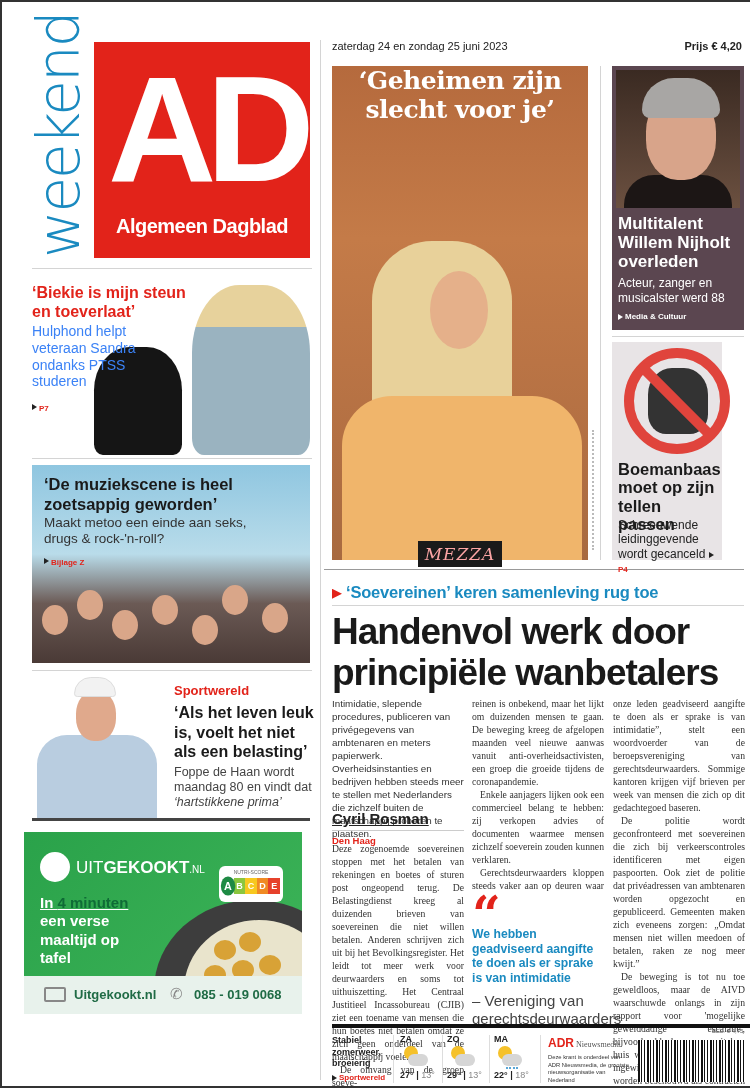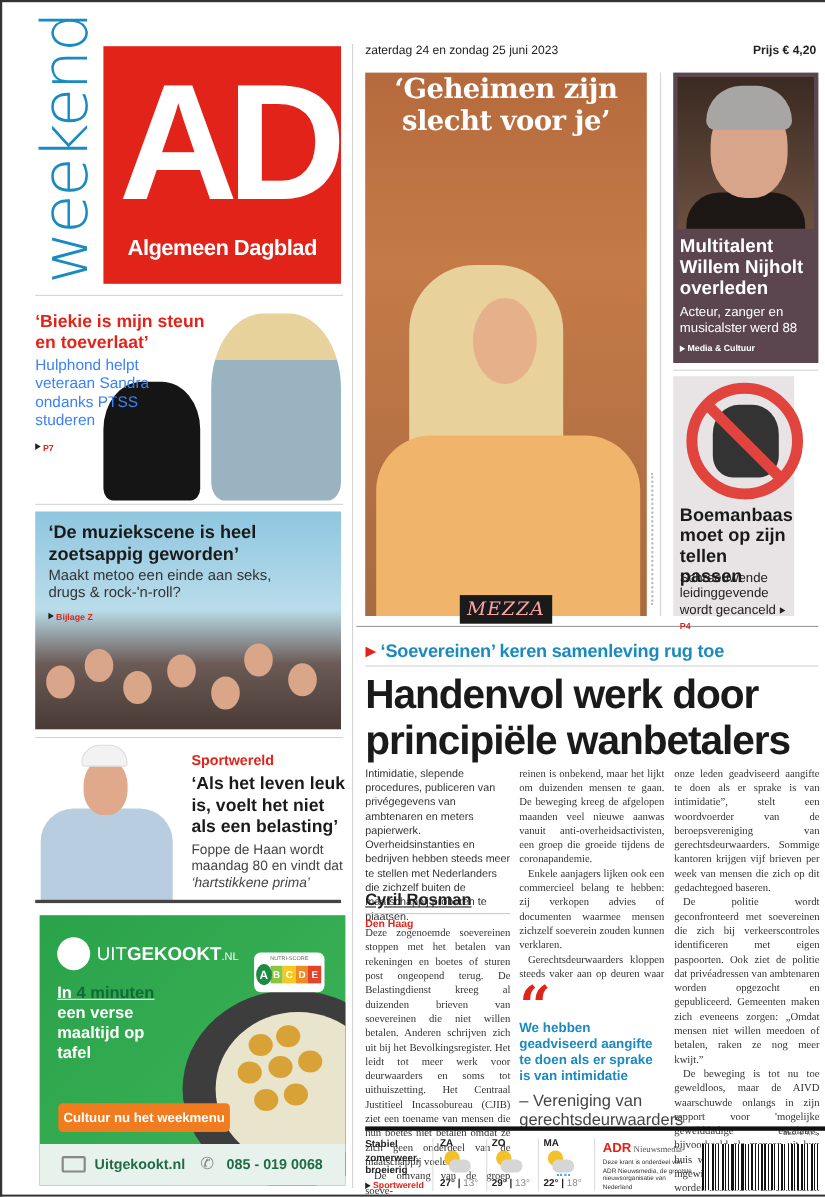--- a/index.html
+++ b/index.html
@@ -68,21 +68,21 @@
   .foppe-cap { position: absolute; left: 42px; top: 2px; width: 42px; height: 20px; border-radius: 20px 20px 4px 4px; background: #f2f2f2; border: 1px solid #ddd; }
   .foppe-face { position: absolute; left: 44px; top: 16px; width: 40px; height: 50px; border-radius: 45%; background: #e0a98c; }
   .foppe-body { position: absolute; left: 5px; top: 60px; width: 120px; height: 85px; border-radius: 30px 30px 0 0; background: #b9cde0; }
   .foppe-section { position: absolute; left: 142px; top: 8px; color: #e2231a; font-weight: bold; font-size: 13px; }
   .foppe-title { position: absolute; left: 142px; top: 28px; width: 140px; font-weight: bold; font-size: 16px; line-height: 1.22; color: #1a1a1a; }
   .foppe-sub { position: absolute; left: 142px; top: 90px; width: 140px; font-size: 12.5px; line-height: 1.2; color: #444; }
   .foppe-sub em { font-style: italic; }
   .foppe-bottom { position: absolute; left: 32px; top: 818px; width: 278px; height: 3px; background: #444; }
 
   
-  .ad { left: 36px; top: 832px; width: 278px; height: 246px; background: linear-gradient(135deg,#2aa24a,#3eb559); overflow: hidden; }
+  .ad { left: 24px; top: 832px; width: 278px; height: 182px; background: linear-gradient(135deg,#2aa24a,#3eb559); overflow: hidden; }
   .ad-logo { position: absolute; left: 16px; top: 20px; width: 30px; height: 30px; border-radius: 50%; background: #fff; }
   .ad-brand { position: absolute; left: 52px; top: 26px; color: #fff; font-size: 17px; }
   .ad-brand b { font-weight: 900; }
   .ad-brand small { font-size: 10px; }
   .nutri { position: absolute; left: 195px; top: 34px; width: 64px; height: 36px; background: #fff; border-radius: 6px; padding: 3px; }
   .nutri-label { font-size: 5px; color: #666; text-align: center; }
   .nutri-row { display: flex; margin-top: 3px; }
   .nutri-row span { flex: 1; height: 16px; font-size: 9px; color: #fff; text-align: center; line-height: 16px; font-weight: bold; }
   .ad-head { position: absolute; left: 16px; top: 62px; color: #fff; font-weight: 900; font-size: 15px; line-height: 1.22; text-decoration: underline; }
   .ad-head .hl { color: #0f6b36; }

